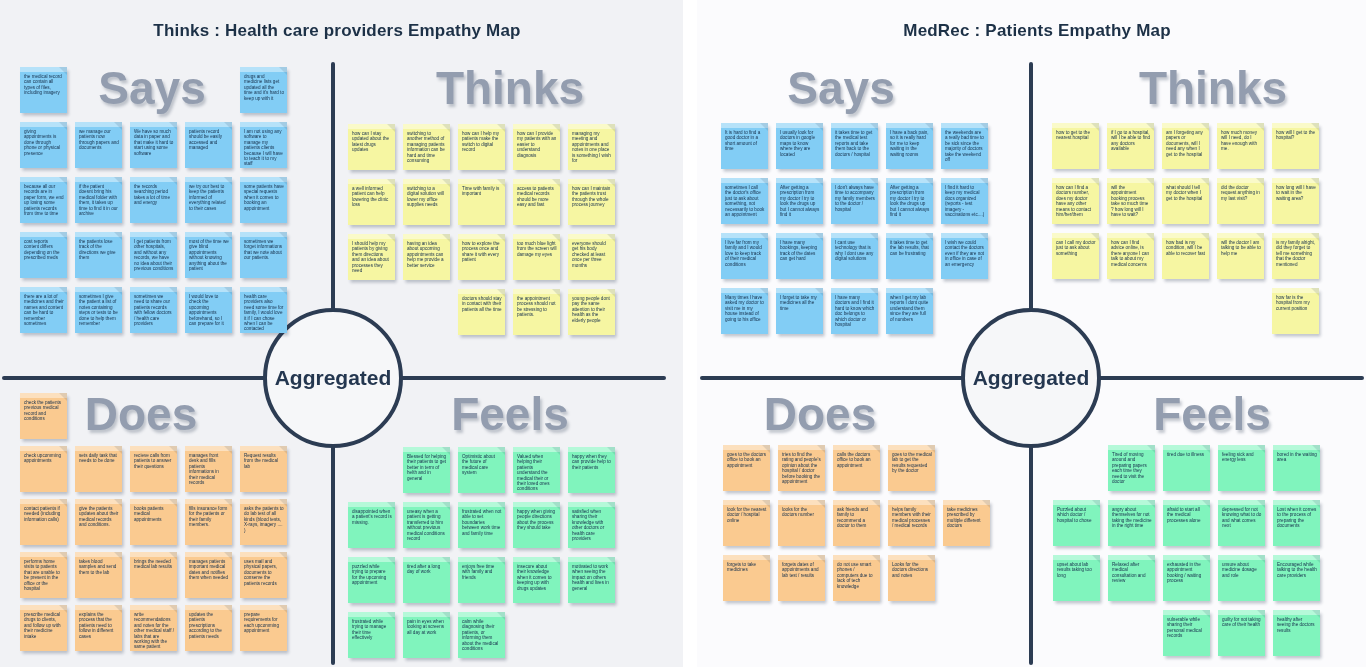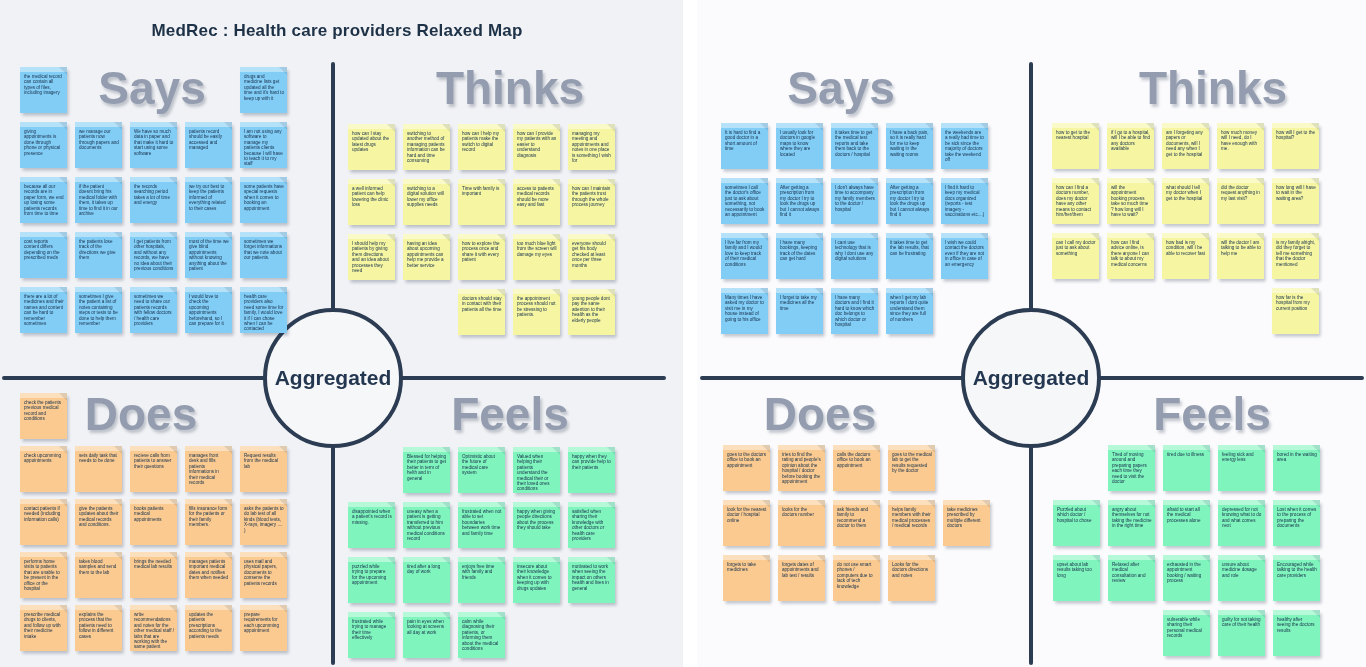--- a/index.html
+++ b/index.html
@@ -33,21 +33,22 @@
         border-color:transparent rgba(35,60,90,0.13) transparent transparent;}
 </style>
 </head>
 <body>
 
 <div class="board">
 
   <section class="panel panel-left"></section>
   <section class="panel panel-right"></section>
 
-  <div class="map-title" style="left:337px;top:31px;">MedRec : Health care providers Relaxed Map</div>
+  <div class="map-title" style="left:337px;top:31px;">Thinks : Health care providers Empathy Map</div>
+  <div class="map-title" style="left:1037px;top:31px;">MedRec : Patients Empathy Map</div>
 
   <div class="vline" style="left:331px;top:62px;height:603px;"></div>
   <div class="hline" style="left:2px;top:376px;width:664px;"></div>
 
   <div class="vline" style="left:1029px;top:62px;height:603px;"></div>
   <div class="hline" style="left:700px;top:376px;width:664px;"></div>
 
   <div class="qlabel" style="left:152px;top:88px;">Says</div>
   <div class="qlabel" style="left:510px;top:88px;">Thinks</div>
   <div class="qlabel" style="left:141px;top:414px;">Does</div>

